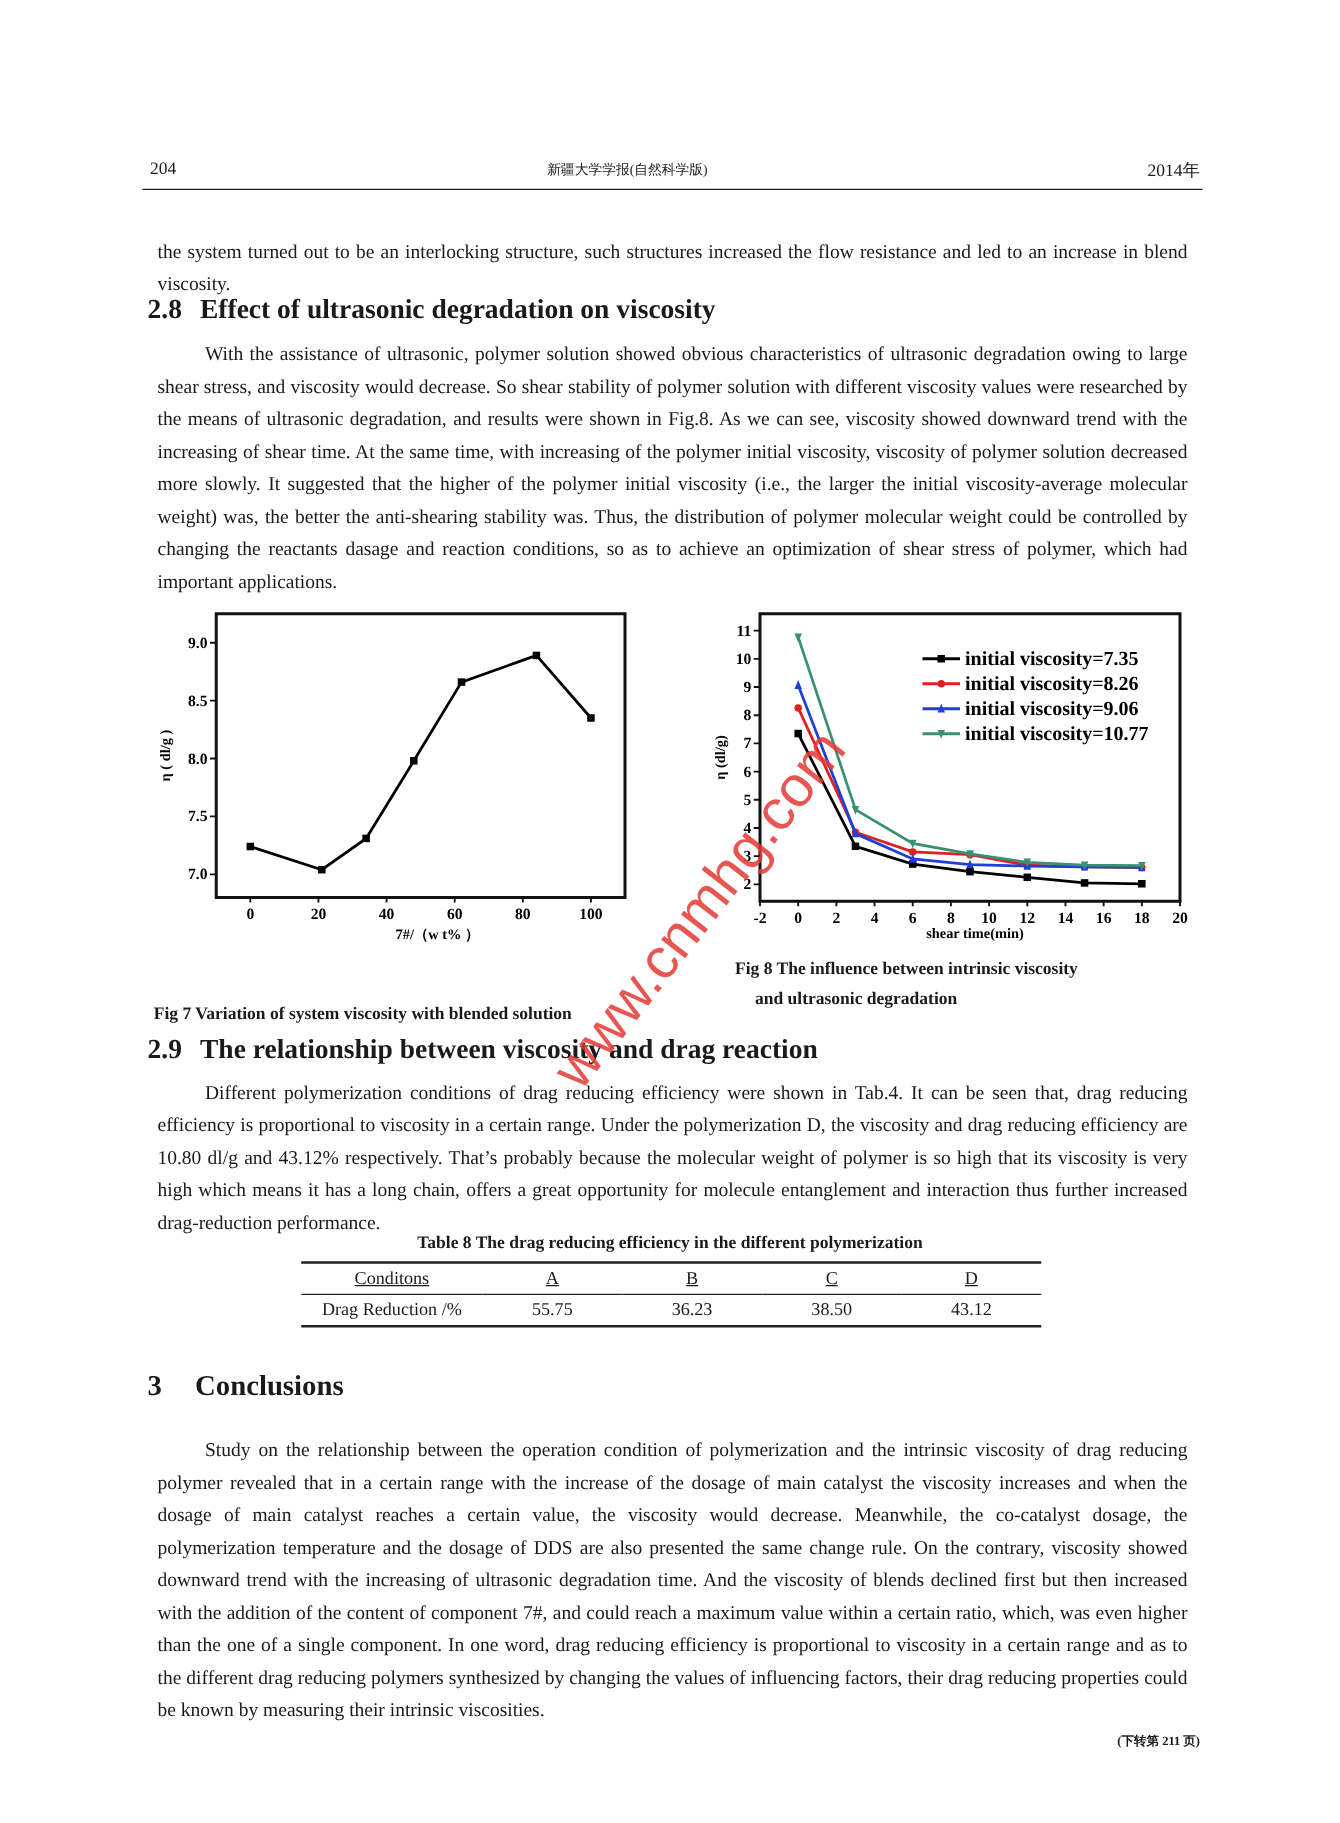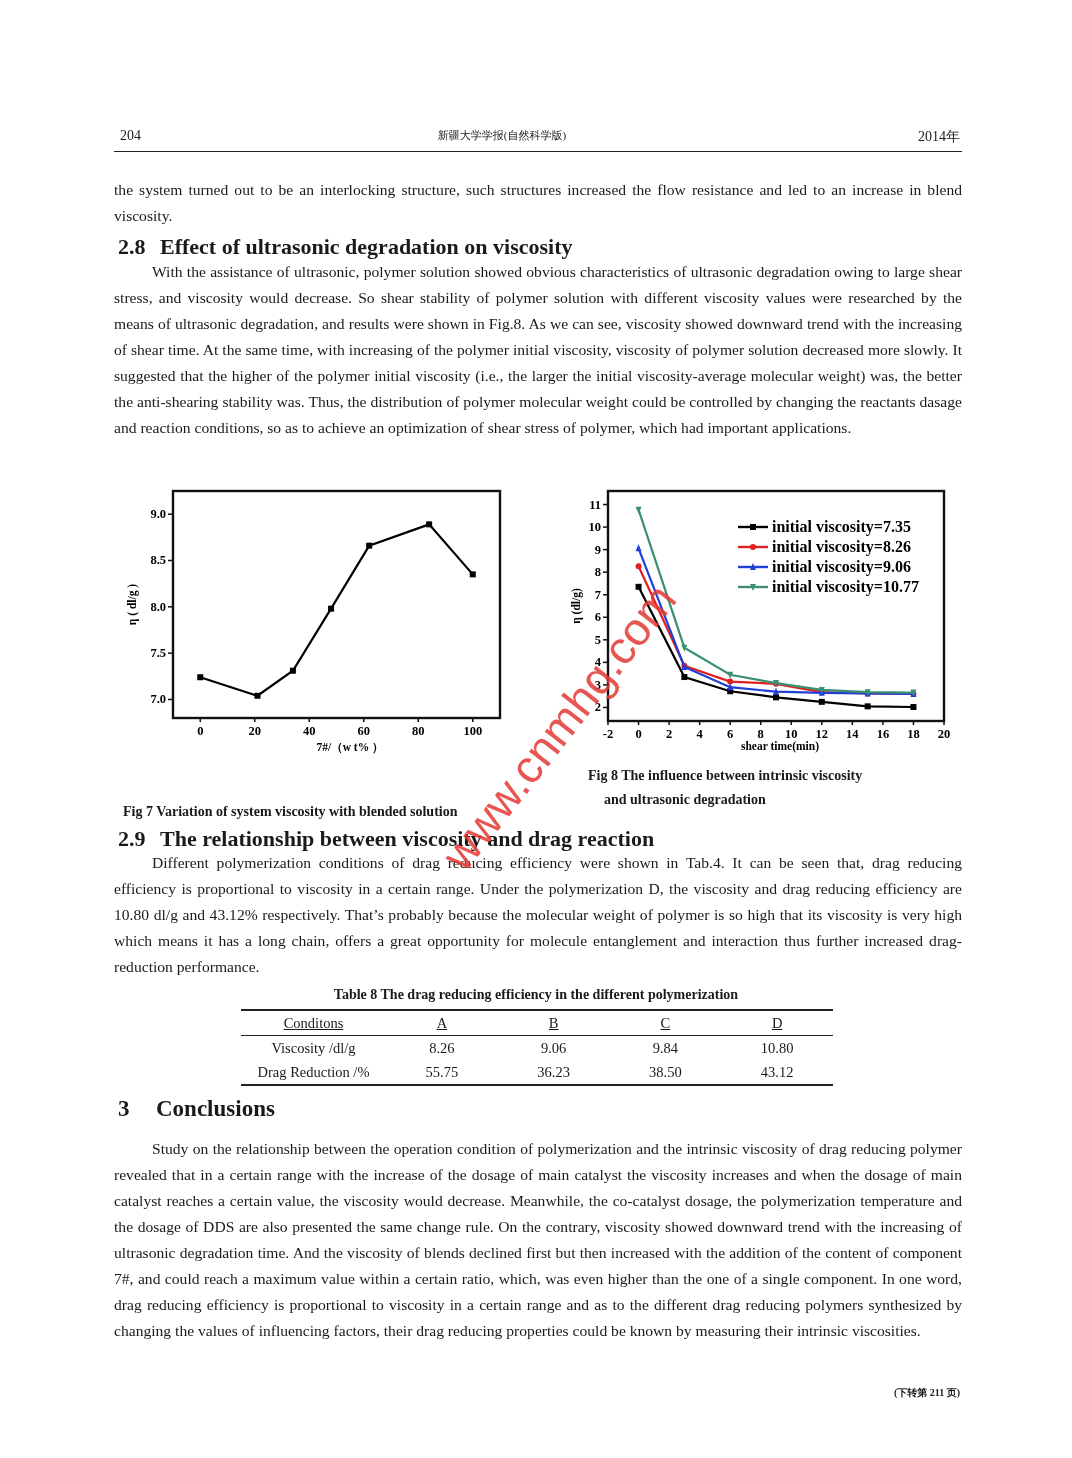--- a/index.html
+++ b/index.html
@@ -2,21 +2,21 @@
 <html><head>
 <meta charset="utf-8">
 <style>
   html, body { margin:0; padding:0; background:#ffffff; }
   body { width:1072px; height:1458px; position:relative; overflow:hidden;
          font-family:"Liberation Serif","DejaVu Serif",serif; color:#1a1a1a; }
   .abs { position:absolute; }
   .hdr { top:128px; font-size:14px; }
   .hdr-rule { left:114px; top:151px; width:848px; height:1px; background:#222; }
   .para { left:114px; width:848px; font-size:15.6px; line-height:26px; text-align:justify; }
-  .para p { margin:0; }
+  .para p { margin:12px; }
   .indent { text-indent:38px; }
   .sec { left:118px; font-weight:bold; font-size:22px; }
   .sec .num { display:inline-block; width:42px; }
   .cap { font-weight:bold; font-size:14px; }
   .chart svg text { font-family:"Liberation Serif","DejaVu Serif",serif; font-weight:bold; }
   table.t4 { border-collapse:collapse; font-size:14.5px; }
   table.t4 td { text-align:center; padding:0; height:24px; }
   .conc { left:118px; top:1096px; font-weight:bold; font-size:23px; }
   .conc .num { display:inline-block; width:38px; }
   .watermark { left:385px; top:700px; transform:rotate(-52deg); transform-origin:center;
@@ -212,27 +212,20 @@
   <table class="t4" style="width:592px;">
     <tbody>
         <tr style="border-bottom:1px solid #222;text-decoration:underline;">
       <td style="width:145px;">Conditons</td>
       <td>A</td>
       <td>B</td>
       <td>C</td>
       <td>D</td>
     </tr>
     <tr>
-      <td>Viscosity /dl/g</td>
-      <td>8.26</td>
-      <td>9.06</td>
-      <td>9.84</td>
-      <td>10.80</td>
-    </tr>
-    <tr>
       <td>Drag Reduction /%</td>
       <td>55.75</td>
       <td>36.23</td>
       <td>38.50</td>
       <td>43.12</td>
     </tr>
   </tbody>
     </table>
   <div style="height:2px;background:#222;"></div>
 </div>

